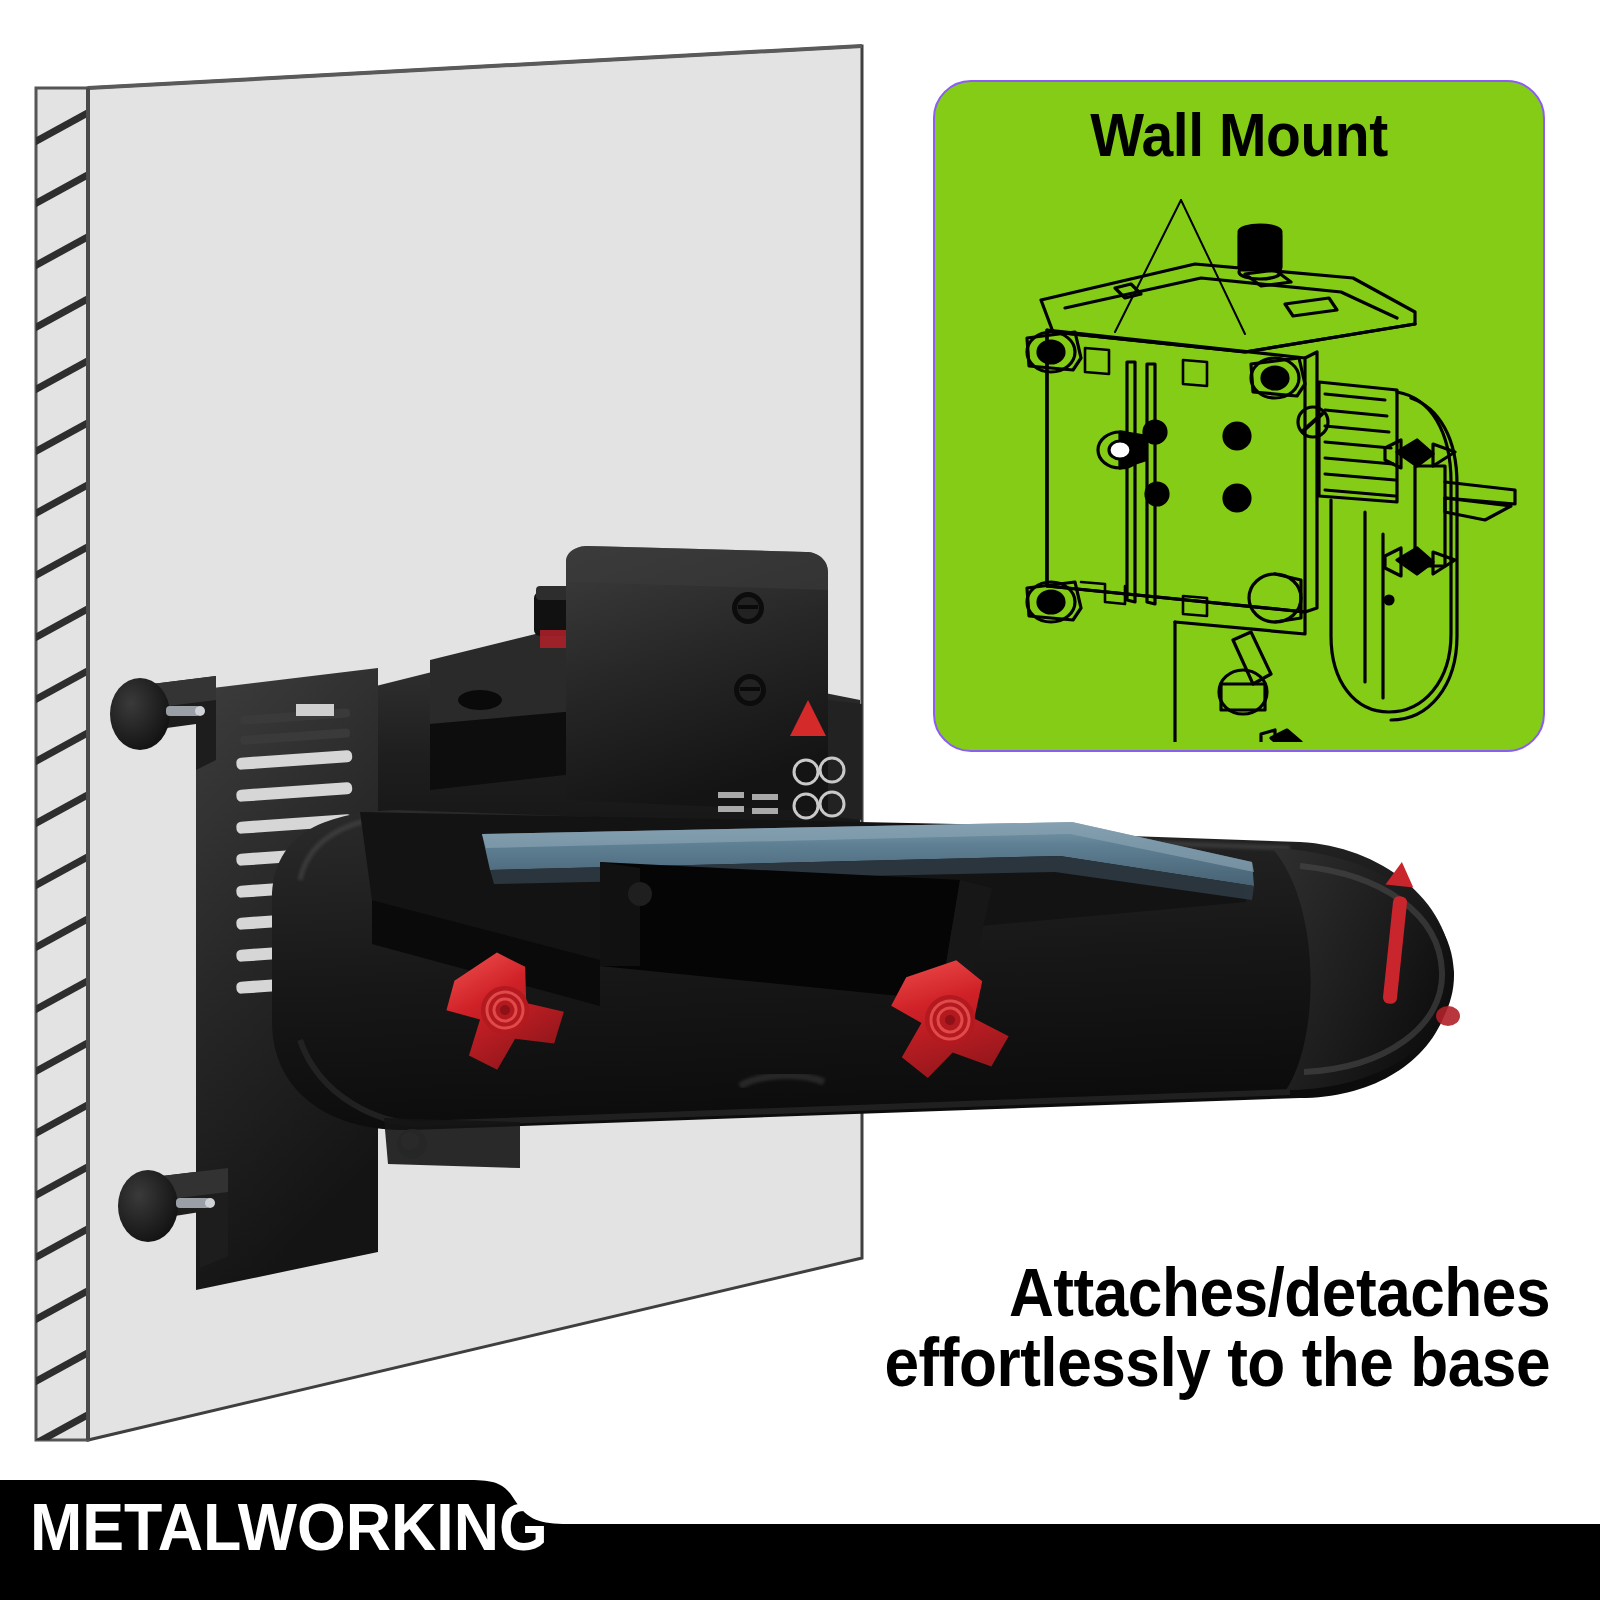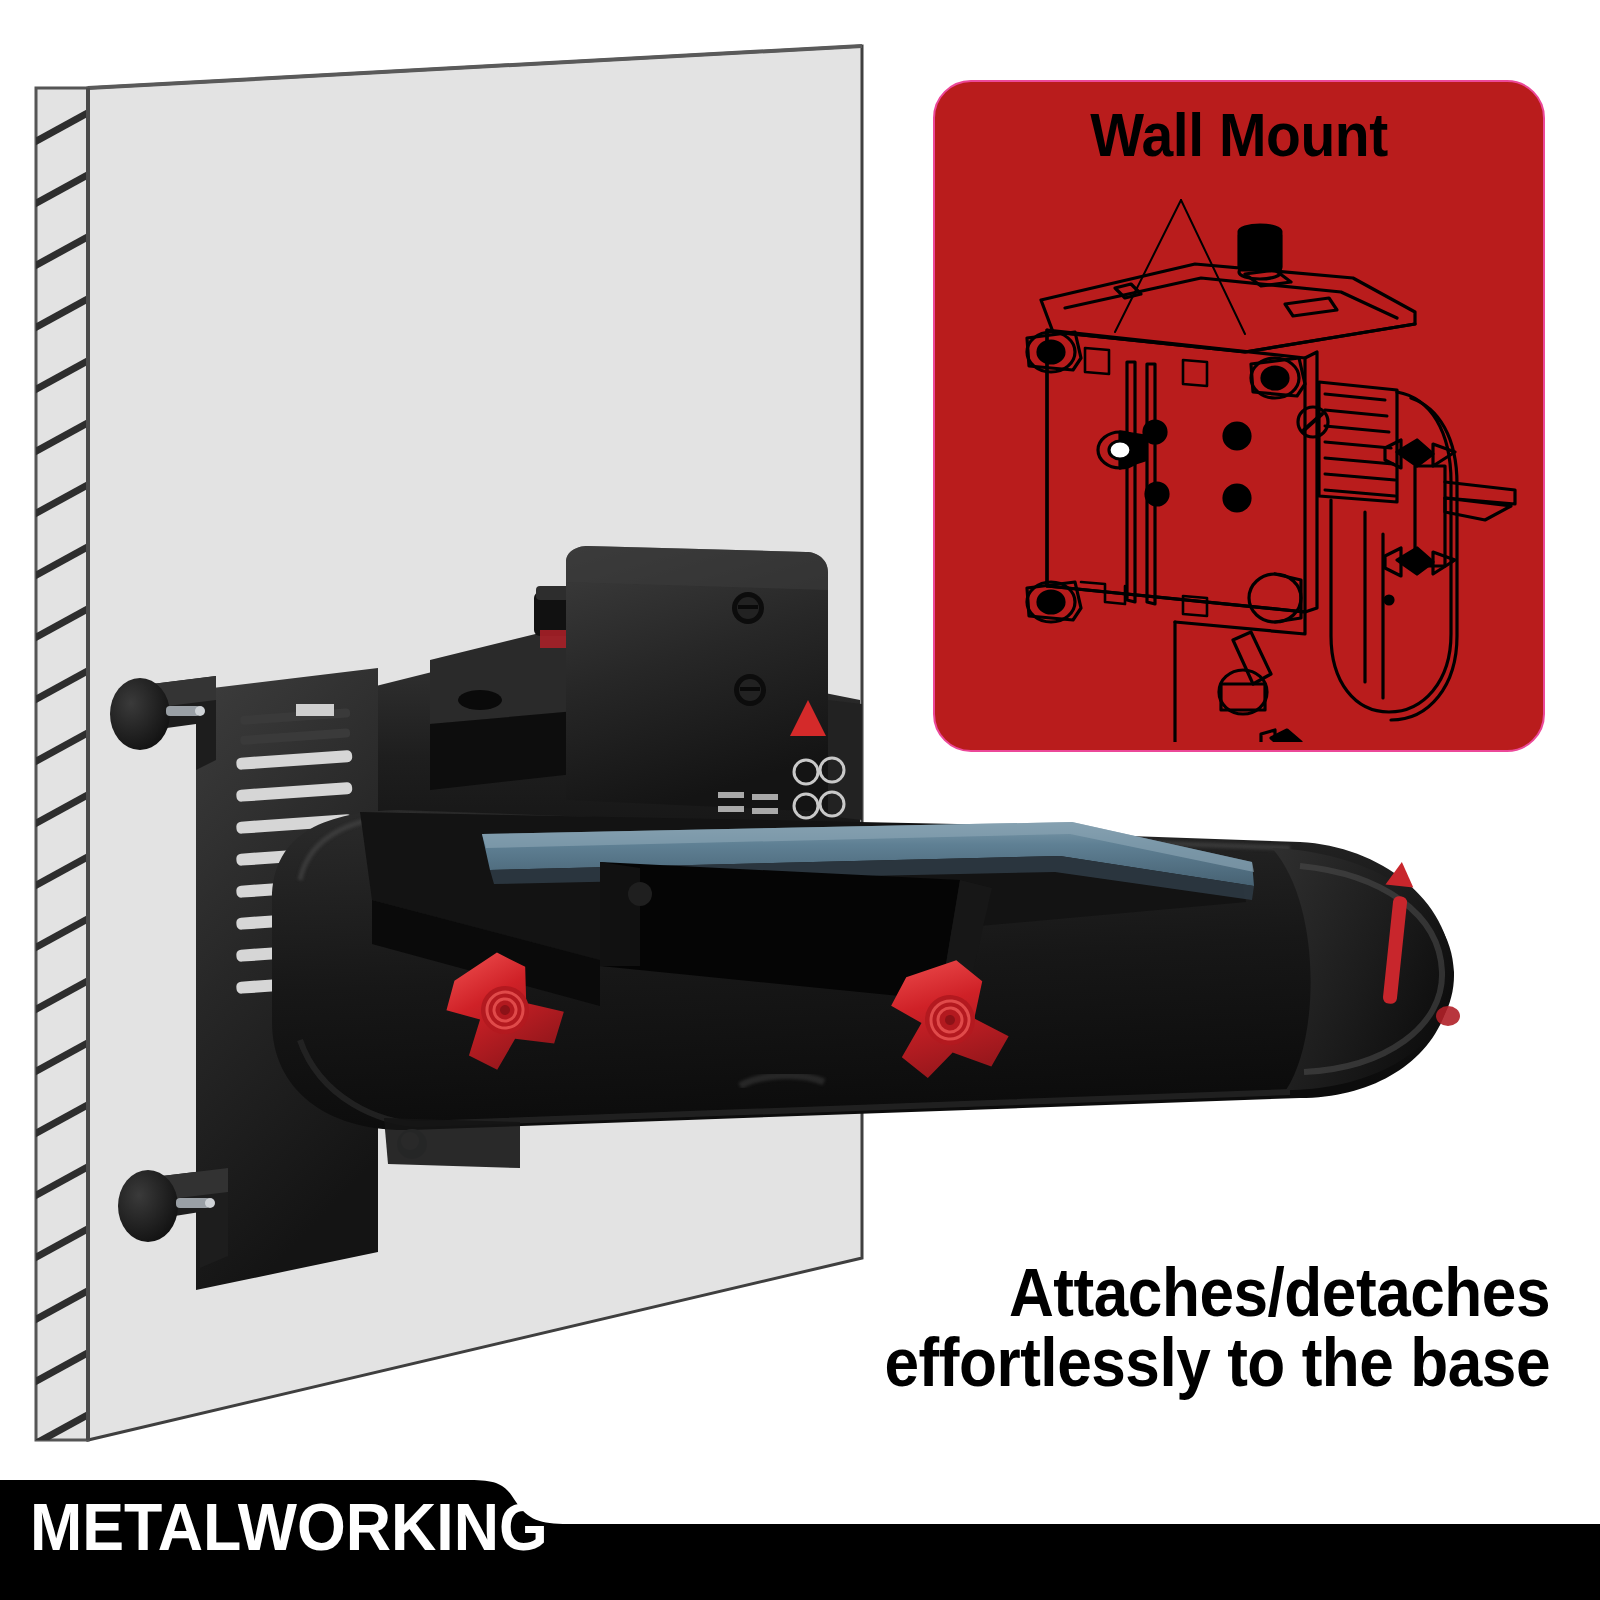--- a/index.html
+++ b/index.html
@@ -27,22 +27,22 @@
   .product { position:absolute; left:0; top:0; width:1600px; height:1600px; }
   .prod-svg { position:absolute; left:0; top:0; }
 
   
   .inset-panel {
     position: absolute;
     left: 933px;
     top: 80px;
     width: 612px;
     height: 672px;
-    background: #b91c1c;
-    border: 2px solid #ec4899;
+    background: #84cc16;
+    border: 2px solid #8b5cf6;
     border-radius: 38px;
     box-sizing: border-box;
   }
   .inset-title {
     position: absolute;
     left: 0; right: 0;
     top: 22px;
     text-align: center;
     font-family: "Liberation Sans Narrow", "Liberation Sans", sans-serif;
     font-weight: bold;

